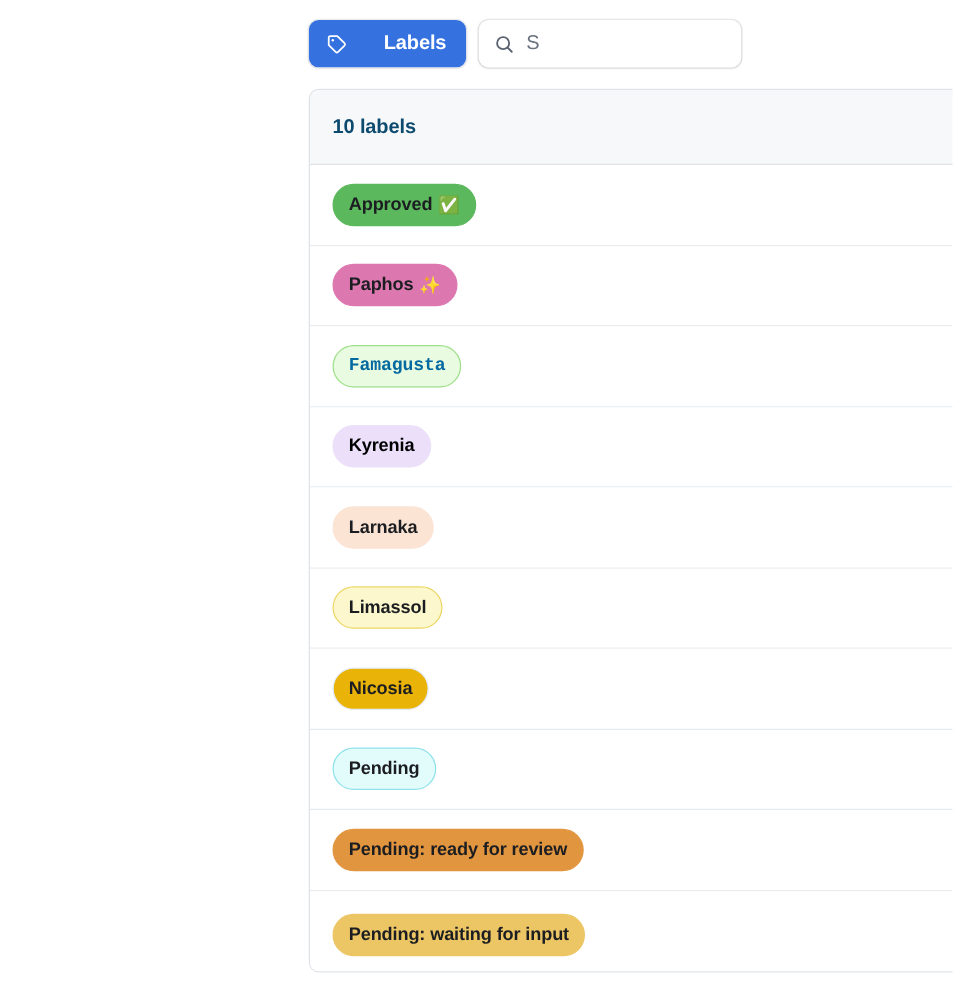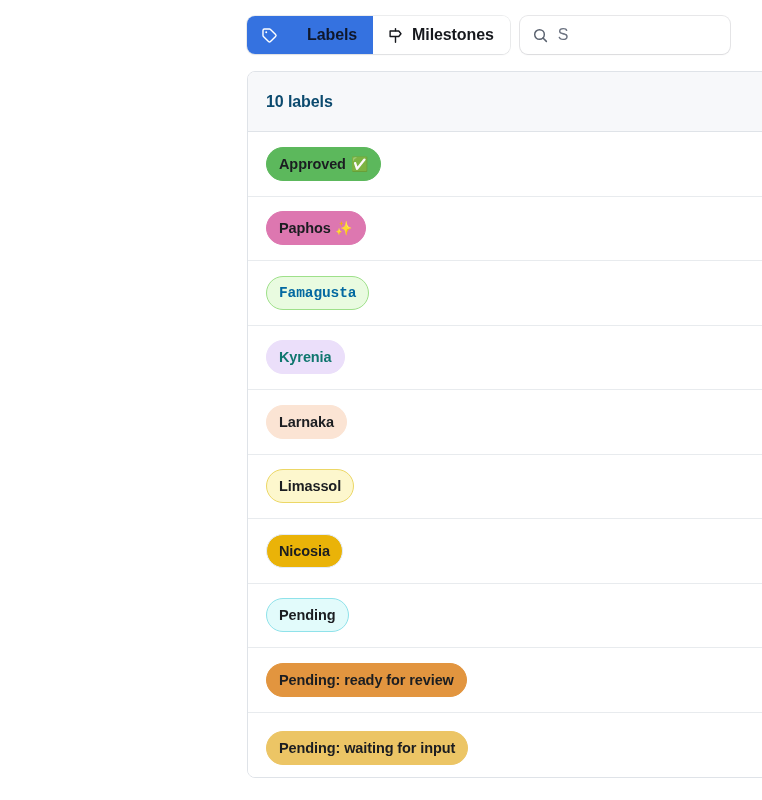--- a/index.html
+++ b/index.html
@@ -49,21 +49,21 @@
     font-weight: 600;
     color: #16181d;
     background: #ffffff;
     border: 0;
     cursor: pointer;
     white-space: nowrap;
     letter-spacing: -0.1px;
   }
   .seg-btn.active {
     background: #3572e0;
-    color: #0f172a;
+    color: #ffffff;
     gap: 29px;
   }
   .seg-btn .ico { display: flex; align-items: center; }
 
   .searchbox {
     height: 38px;
     width: 210px;
     border-radius: 8px;
     background: #ffffff;
     box-shadow: 0 1px 2px rgba(16,24,40,.06), 0 0 0 1px rgba(16,24,40,.10);
@@ -145,30 +145,20 @@
       <button class="seg-btn active">
         <span class="ico">
           <svg width="17" height="17" viewBox="0 0 24 24" fill="none" stroke="#ffffff" stroke-width="2" stroke-linecap="round" stroke-linejoin="round">
             <path d="M20.6 13.4 13.4 20.6a2 2 0 0 1-2.8 0l-7.2-7.2A2 2 0 0 1 2.8 12V4.8A2 2 0 0 1 4.8 2.8H12a2 2 0 0 1 1.4.6l7.2 7.2a2 2 0 0 1 0 2.8Z"></path>
             <circle cx="7.4" cy="7.4" r="1.35" fill="#ffffff" stroke="none"></circle>
           </svg>
         </span>
         <span>Labels</span>
       </button>
 
-      <button class="seg-btn">
-        <span class="ico">
-          <svg width="17" height="17" viewBox="0 0 24 24" fill="none" stroke="#16181d" stroke-width="2" stroke-linecap="round" stroke-linejoin="round">
-            <path d="M12 2.3v3"></path>
-            <path d="M12 13.6v8.1"></path>
-            <path d="M4.4 5.7h12.2l3.1 3.9-3.1 3.9H4.4z"></path>
-          </svg>
-        </span>
-        <span>Milestones</span>
-      </button>
 
     </div>
 
     <div class="searchbox">
       <span class="sicon">
         <svg width="17" height="17" viewBox="0 0 24 24" fill="none" stroke="#5b6370" stroke-width="2.1" stroke-linecap="round" stroke-linejoin="round">
           <circle cx="10.6" cy="10.6" r="6.8"></circle>
           <path d="M20.3 20.3 15.5 15.5"></path>
         </svg>
       </span>
@@ -195,21 +185,21 @@
             <span>Paphos</span>
             <span class="emoji">✨</span>
           </span>
         </div>
         <div class="row">
           <span class="pill" style="background: rgb(233, 251, 224); border-color: rgb(158, 224, 138); color: #0369a1; font-family: Liberation Mono, monospace;">
             <span>Famagusta</span>
           </span>
         </div>
         <div class="row">
-          <span class="pill" style="background: rgb(235, 223, 250); border-color: rgb(235, 223, 250); color: #0f766e;">
+          <span class="pill" style="background: rgb(235, 223, 250); border-color: rgb(235, 223, 250); color: #000000;">
             <span>Kyrenia</span>
           </span>
         </div>
         <div class="row">
           <span class="pill" style="background: rgb(251, 228, 212); border-color: rgb(251, 228, 212); color: rgb(27, 29, 33);">
             <span>Larnaka</span>
           </span>
         </div>
         <div class="row">
           <span class="pill" style="background: rgb(253, 247, 205); border-color: rgb(236, 215, 102); color: rgb(27, 29, 33);">

